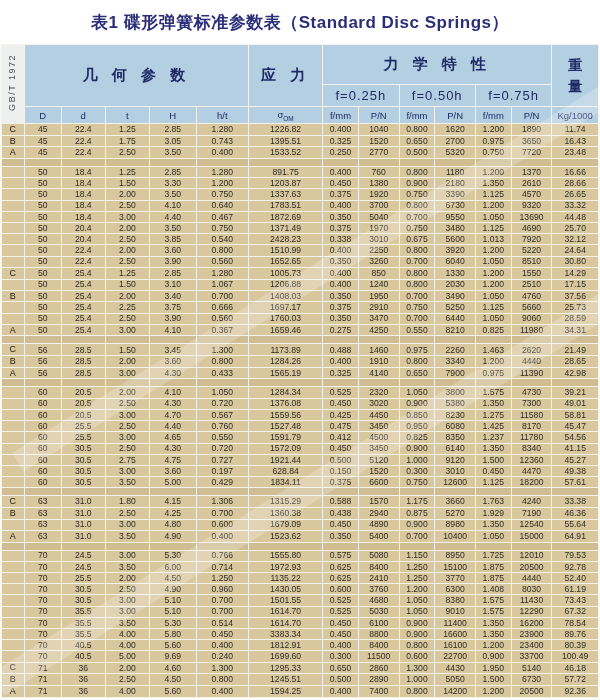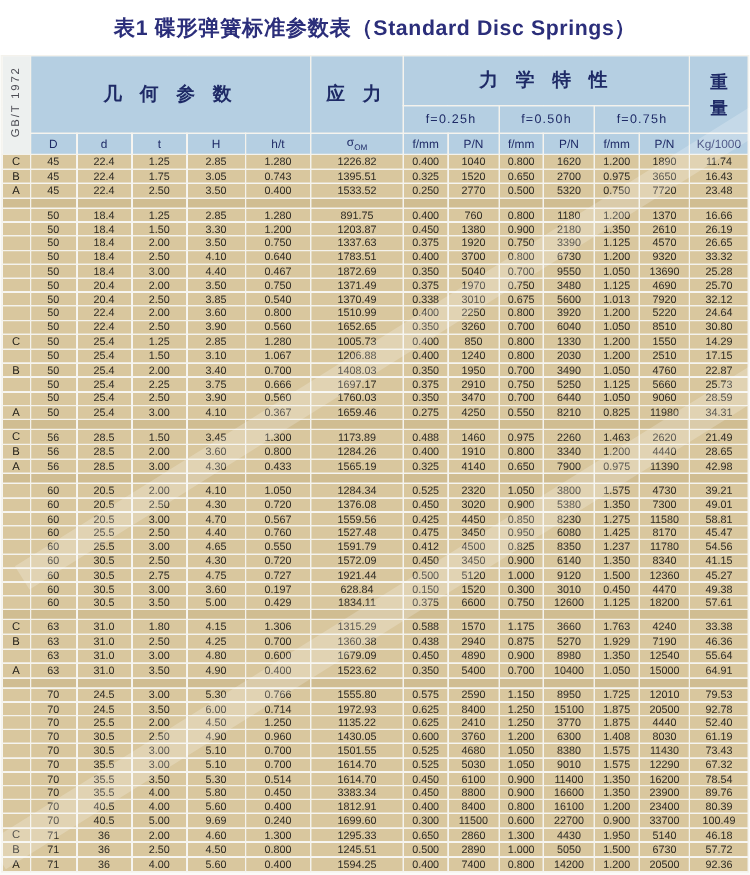--- a/index.html
+++ b/index.html
@@ -15,21 +15,21 @@
     border-collapse:collapse;table-layout:fixed;
     width:598px;height:654px;margin:0 1px;
   }
   .spec th,.spec td{
     border:1px solid #f4f2ec;overflow:hidden;white-space:nowrap;
     text-align:center;vertical-align:middle;padding:0;
   }
   .spec thead th{background:#b5cfe2;color:#1e2a66;}
   .h-group{font-size:15px;font-weight:bold;letter-spacing:5px;}
   .h-weight{font-size:14px;font-weight:bold;line-height:1.5;}
-  .h-deflect{font-size:10px;font-weight:normal;letter-spacing:1px;}
+  .h-deflect{font-size:13px;font-weight:normal;letter-spacing:1px;}
   .h-col{font-size:9.5px;font-weight:normal;}
   .h-col sub{font-size:6.5px;}
   .stub-h{background:#edf0ef !important;}
   .stub-text{
     writing-mode:vertical-rl;transform:rotate(180deg);
     font-size:9px;color:#4a4a52;letter-spacing:1.5px;font-weight:normal;
     display:inline-block;line-height:1;
   }
   .spec tbody td{
     background:#d9c79e;font-size:8.6px;color:#2e2b24;line-height:1;
@@ -189,21 +189,21 @@
           <td class="num">1.50</td>
           <td class="num">3.30</td>
           <td class="num">1.200</td>
           <td class="num">1203.87</td>
           <td class="num">0.450</td>
           <td class="num">1380</td>
           <td class="num">0.900</td>
           <td class="num">2180</td>
           <td class="num">1.350</td>
           <td class="num">2610</td>
-          <td class="num">26.19</td>
+          <td class="num">28.66</td>
         </tr>
         <tr>
           <td class="grade"></td>
           <td class="num">50</td>
           <td class="num">18.4</td>
           <td class="num">2.00</td>
           <td class="num">3.50</td>
           <td class="num">0.750</td>
           <td class="num">1337.63</td>
           <td class="num">0.375</td>
@@ -237,21 +237,21 @@
           <td class="num">3.00</td>
           <td class="num">4.40</td>
           <td class="num">0.467</td>
           <td class="num">1872.69</td>
           <td class="num">0.350</td>
           <td class="num">5040</td>
           <td class="num">0.700</td>
           <td class="num">9550</td>
           <td class="num">1.050</td>
           <td class="num">13690</td>
-          <td class="num">25.28</td>
+          <td class="num">44.48</td>
         </tr>
         <tr>
           <td class="grade"></td>
           <td class="num">50</td>
           <td class="num">20.4</td>
           <td class="num">2.00</td>
           <td class="num">3.50</td>
           <td class="num">0.750</td>
           <td class="num">1371.49</td>
           <td class="num">0.375</td>
@@ -262,21 +262,21 @@
           <td class="num">4690</td>
           <td class="num">25.70</td>
         </tr>
         <tr>
           <td class="grade"></td>
           <td class="num">50</td>
           <td class="num">20.4</td>
           <td class="num">2.50</td>
           <td class="num">3.85</td>
           <td class="num">0.540</td>
-          <td class="num">1370.49</td>
+          <td class="num">2428.23</td>
           <td class="num">0.338</td>
           <td class="num">3010</td>
           <td class="num">0.675</td>
           <td class="num">5600</td>
           <td class="num">1.013</td>
           <td class="num">7920</td>
           <td class="num">32.12</td>
         </tr>
         <tr>
           <td class="grade"></td>
@@ -349,21 +349,21 @@
           <td class="num">2.00</td>
           <td class="num">3.40</td>
           <td class="num">0.700</td>
           <td class="num">1408.03</td>
           <td class="num">0.350</td>
           <td class="num">1950</td>
           <td class="num">0.700</td>
           <td class="num">3490</td>
           <td class="num">1.050</td>
           <td class="num">4760</td>
-          <td class="num">22.87</td>
+          <td class="num">37.56</td>
         </tr>
         <tr>
           <td class="grade"></td>
           <td class="num">50</td>
           <td class="num">25.4</td>
           <td class="num">2.25</td>
           <td class="num">3.75</td>
           <td class="num">0.666</td>
           <td class="num">1697.17</td>
           <td class="num">0.375</td>
@@ -728,21 +728,21 @@
         </tr>
         <tr>
           <td class="grade"></td>
           <td class="num">70</td>
           <td class="num">24.5</td>
           <td class="num">3.00</td>
           <td class="num">5.30</td>
           <td class="num">0.766</td>
           <td class="num">1555.80</td>
           <td class="num">0.575</td>
-          <td class="num">2590</td>
+          <td class="num">5080</td>
           <td class="num">1.150</td>
           <td class="num">8950</td>
           <td class="num">1.725</td>
           <td class="num">12010</td>
           <td class="num">79.53</td>
         </tr>
         <tr>
           <td class="grade"></td>
           <td class="num">70</td>
           <td class="num">24.5</td>

